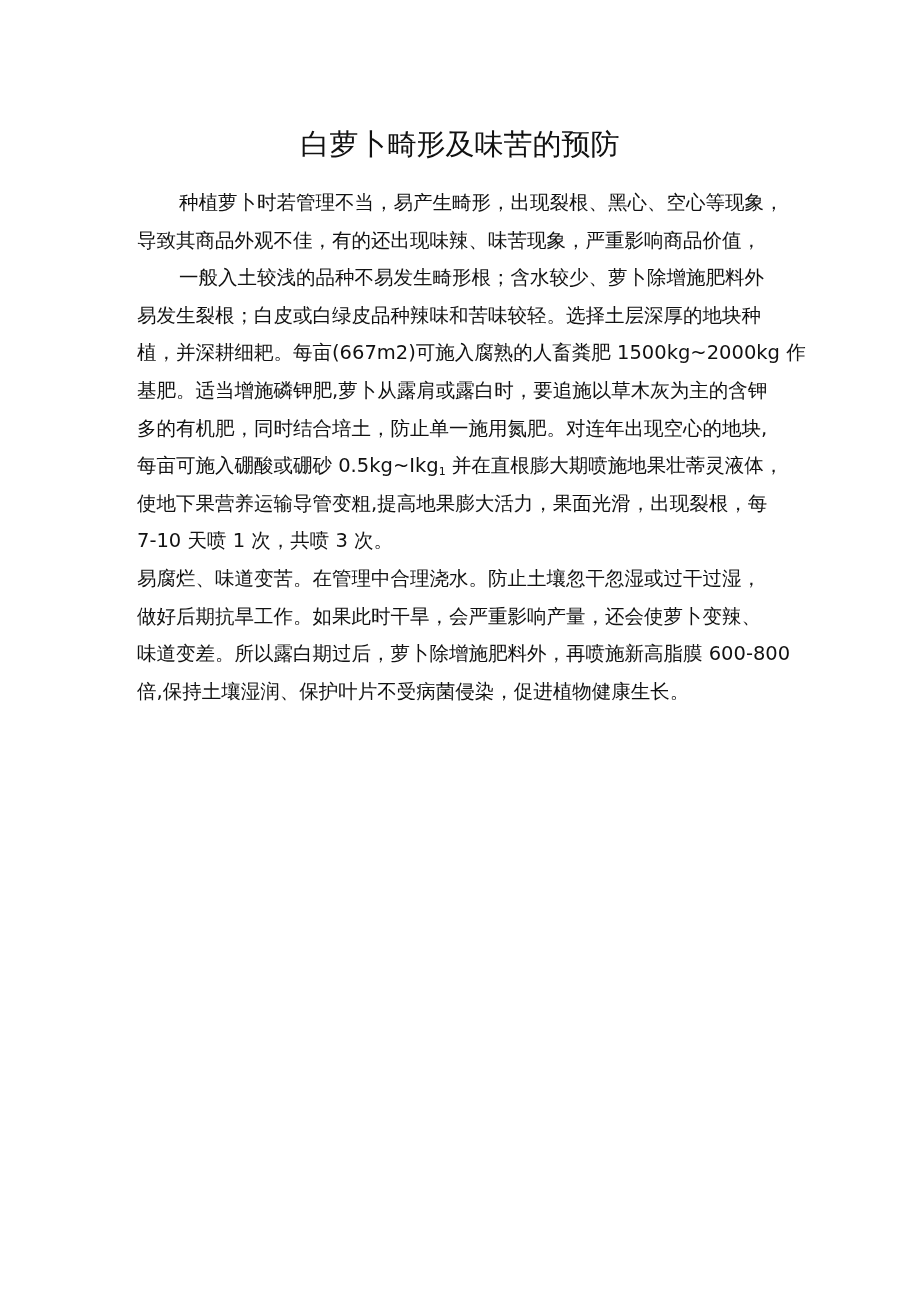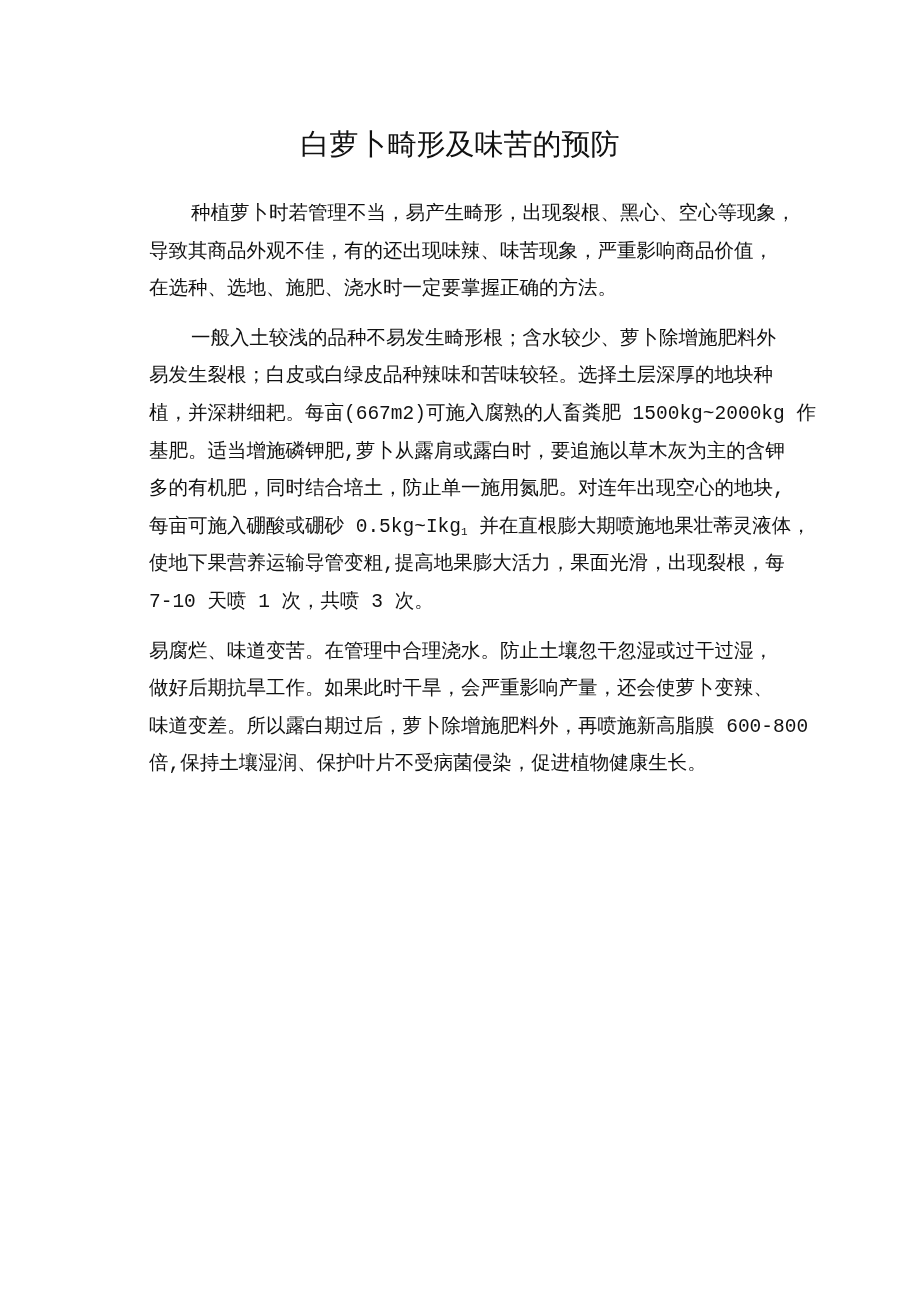--- a/index.html
+++ b/index.html
@@ -36,24 +36,23 @@
       color: #111;
       margin: 0;
     }
     .body-text {
       position: absolute;
       left: 137px;
       top: 184px;
       width: 660px;
     }
     .para {
-      margin: 12px;
+      margin: 0;
       font-size: 19.5px;
       line-height: 37.6px;
-      font-family: Liberation Mono, monospace;
     }
     .line {
       display: block;
       white-space: nowrap;
       height: 37.6px;
     }
     .line.indent {
       padding-left: 42px;
     }
     sub {
@@ -66,21 +65,20 @@
 <body>
 
 <div class="page">
   <h1 class="title">白萝卜畸形及味苦的预防</h1>
 
   <div class="body-text">
 
     <p class="para">
       <span class="line indent">种植萝卜时若管理不当，易产生畸形，出现裂根、黑心、空心等现象，</span>
       <span class="line">导致其商品外观不佳，有的还出现味辣、味苦现象，严重影响商品价值，</span>
-      <span class="line">在选种、选地、施肥、浇水时一定要掌握正确的方法。</span>
     </p>
 
     <p class="para">
       <span class="line indent">一般入土较浅的品种不易发生畸形根；含水较少、萝卜除增施肥料外</span>
       <span class="line">易发生裂根；白皮或白绿皮品种辣味和苦味较轻。选择土层深厚的地块种</span>
       <span class="line">植，并深耕细耙。每亩(667m2)可施入腐熟的人畜粪肥 1500kg~2000kg 作</span>
       <span class="line">基肥。适当增施磷钾肥,萝卜从露肩或露白时，要追施以草木灰为主的含钾</span>
       <span class="line">多的有机肥，同时结合培土，防止单一施用氮肥。对连年出现空心的地块,</span>
       <span class="line"><span>每亩可施入硼酸或硼砂 0.5kg~Ikg</span><sub>1</sub><span> 并在直根膨大期喷施地果壮蒂灵液体，</span></span>
       <span class="line">使地下果营养运输导管变粗,提高地果膨大活力，果面光滑，出现裂根，每</span>

